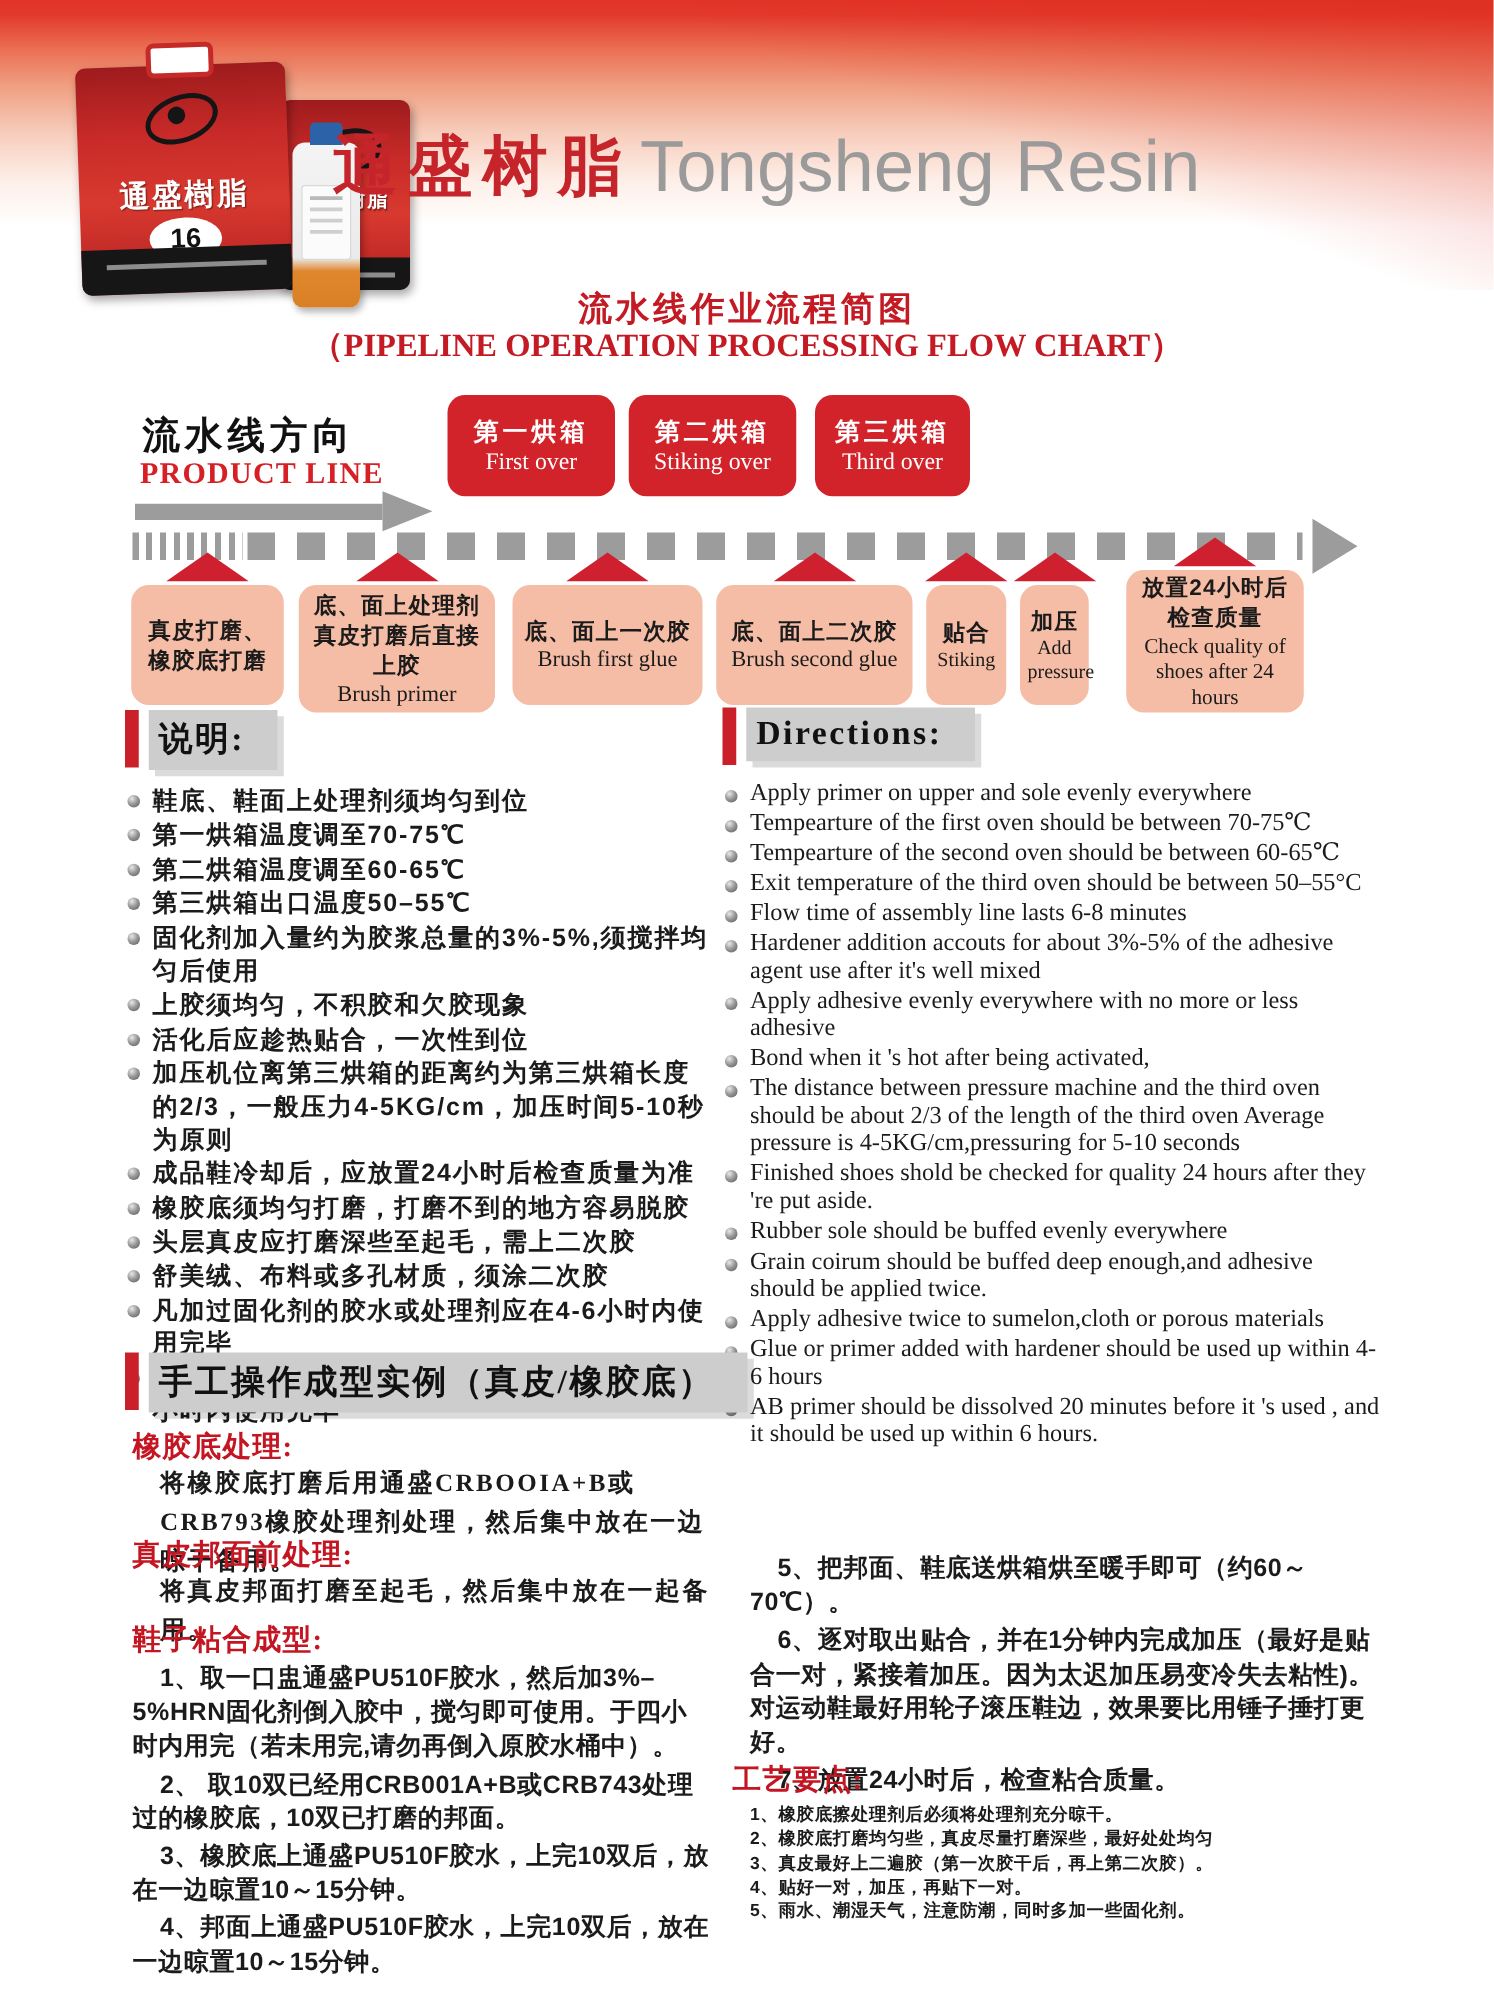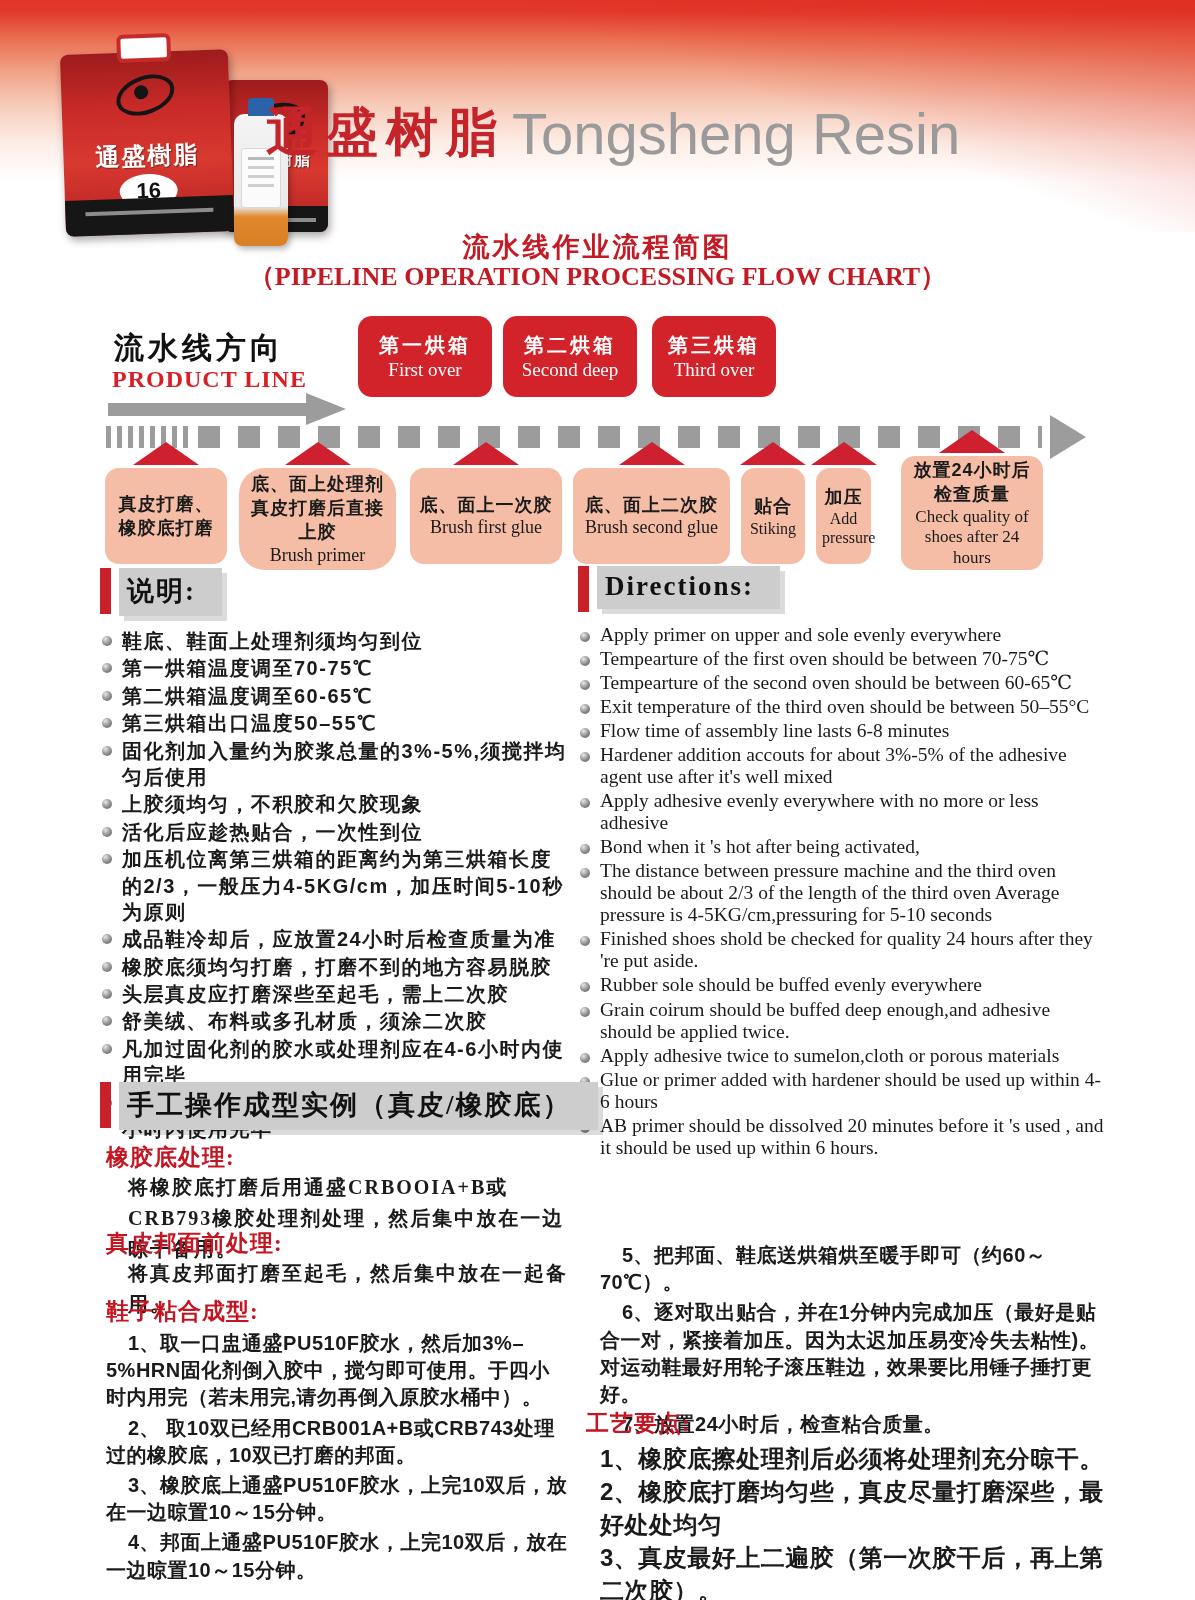--- a/index.html
+++ b/index.html
@@ -106,21 +106,21 @@
   .enlist .txt{font-size:19.5px;line-height:1.13;}
 
   
   .manual-head{position:absolute;left:100px;top:1082px;}
   .sub-red{position:absolute;font-weight:bold;font-size:23px;color:#c31622;letter-spacing:1px;}
   .body-cn{position:absolute;font-family:Liberation Serif, serif;font-weight:600;
       font-size:20px;letter-spacing:2px;line-height:1.55;}
   .numlist p{margin:0 0 3px 0;text-indent:1.1em;font-family:"Liberation Sans",sans-serif;
       font-weight:600;font-size:20px;letter-spacing:0.5px;line-height:1.36;}
   .kplist p{margin:0;text-indent:0;font-family:"Liberation Sans",sans-serif;font-weight:600;
-      font-size:24px;letter-spacing:0.5px;line-height:1.38;}
+      font-size:14px;letter-spacing:0.5px;line-height:1.38;}
 </style>
 </head>
 <body>
 
 <div class="page">
 
   <div class="hero">
     <div class="cans">
       <div class="can small">
         <div class="can-logo"></div>
@@ -155,36 +155,36 @@
     <div class="conveyor-fine"></div>
     <div class="conveyor-main"></div>
     <div class="conveyor-head"></div>
 
     <div class="oven" style="left:358px;width:134px;">
       <div class="oven-cn">第一烘箱</div>
       <div class="oven-en">First over</div>
     </div>
     <div class="oven" style="left:503px;width:134px;">
       <div class="oven-cn">第二烘箱</div>
-      <div class="oven-en">Second deep</div>
+      <div class="oven-en">Stiking over</div>
     </div>
     <div class="oven" style="left:652px;width:124px;">
       <div class="oven-cn">第三烘箱</div>
       <div class="oven-en">Third over</div>
     </div>
 
     <div class="step" style="left:105px;width:122px;">
       <div class="tri"></div>
       <div class="pink">
           <div class="step-cn">真皮打磨、橡胶底打磨</div>
         </div>
     </div>
     <div class="step" style="left:239px;width:157px;">
       <div class="tri"></div>
-      <div class="pink" style="height:102px;border-radius:26px;">
+      <div class="pink" style="height:102px;">
         <div class="step-cn">底、面上处理剂真皮打磨后直接上胶</div>
         <div class="step-en">Brush primer</div>
       </div>
     </div>
     <div class="step" style="left:410px;width:152px;">
       <div class="tri"></div>
       <div class="pink">
         <div class="step-cn">底、面上一次胶</div>
         <div class="step-en">Brush first glue</div>
       </div>

